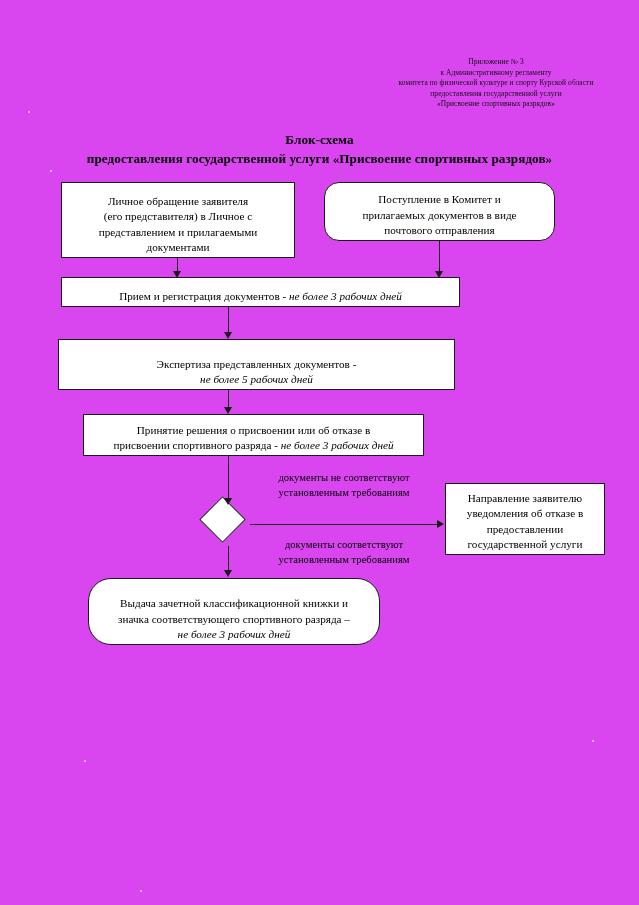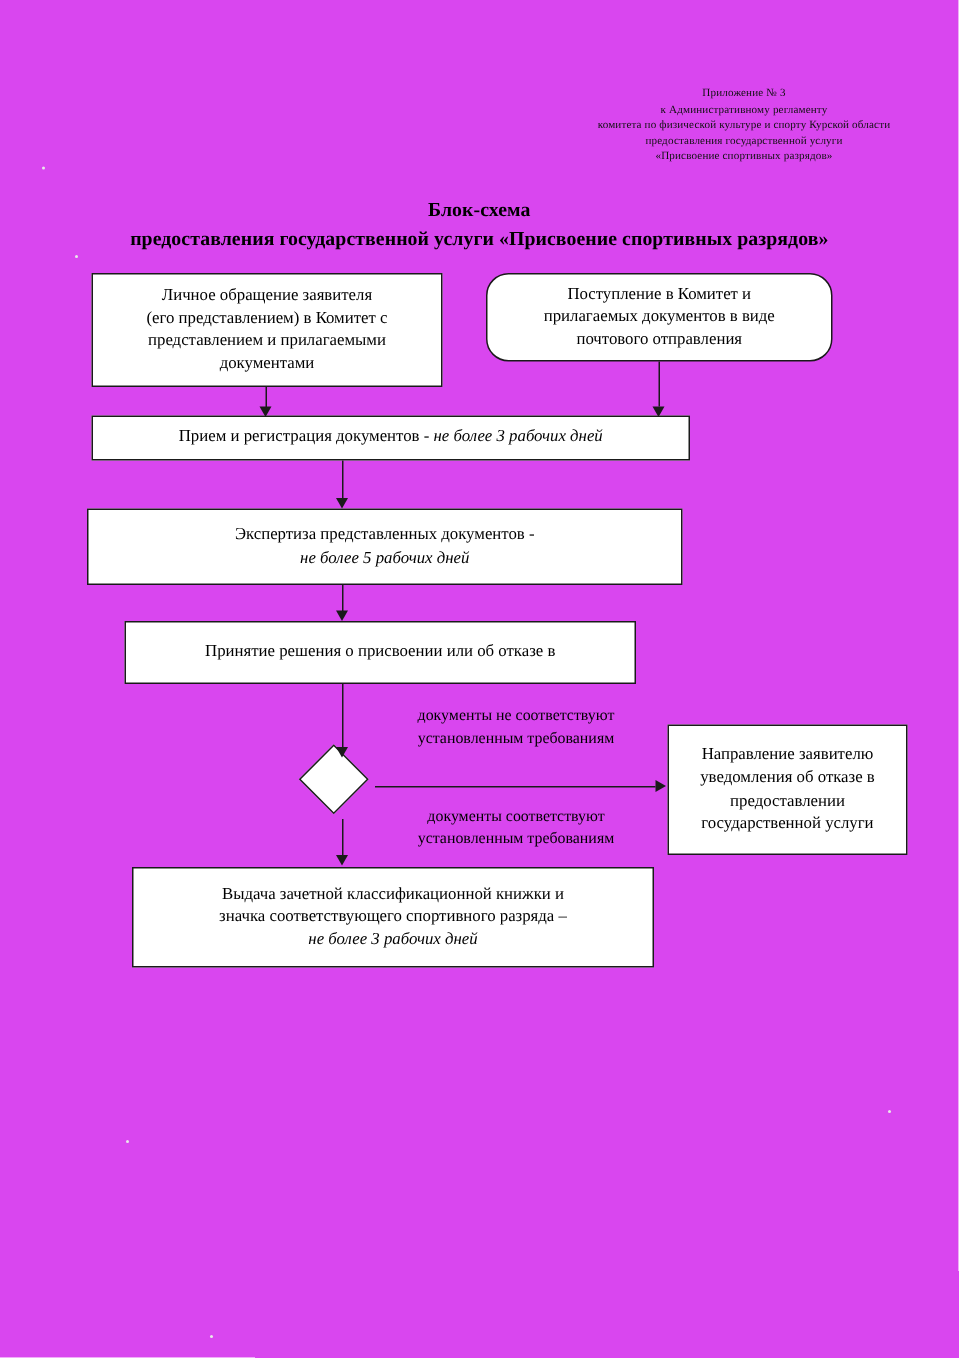--- a/index.html
+++ b/index.html
@@ -46,38 +46,38 @@
     letter-spacing: 0.05px;
   }
 
   
   .node {
     position: absolute;
     box-sizing: border-box;
     border: 1.1px solid #1a1a1a;
     background: #ffffff;
     display: flex;
-    align-items: center;
+    align-items: flex-end;
     justify-content: center;
     text-align: center;
     font-size: 11.2px;
     line-height: 15.2px;
     padding: 2px 5px;
   }
   .node .ln { display: block; white-space: nowrap; }
   .ital { font-style: italic; }
 
   
   #node-personal   { left: 61px;  top: 182px; width: 234px; height: 76px; }
   #node-mail       { left: 324px; top: 182px; width: 231px; height: 59px; border-radius: 15px; }
   #node-register   { left: 61px;  top: 277px; width: 399px; height: 30px; }
   #node-expertise  { left: 58px;  top: 339px; width: 397px; height: 51px; }
   #node-decision   { left: 83px;  top: 414px; width: 341px; height: 42px; }
-  #node-refusal    { left: 445px; top: 483px; width: 160px; height: 87px; }
-  #node-issue      { left: 88px;  top: 578px; width: 348px; height: 67px; }
+  #node-refusal    { left: 445px; top: 483px; width: 160px; height: 72px; }
+  #node-issue      { left: 88px;  top: 578px; width: 292px; height: 67px; border-radius: 23px; }
 
   
   .vline {
     position: absolute;
     width: 1.3px;
     background: #1a1a1a;
   }
   .hline {
     position: absolute;
     height: 1.3px;
@@ -159,21 +159,21 @@
   </div>
 
   <div class="doc-title">
     <div>Блок-схема</div>
     <div>предоставления государственной услуги «Присвоение спортивных разрядов»</div>
   </div>
 
   <div class="node" id="node-personal">
     <div>
       <span class="ln">Личное обращение заявителя</span>
-      <span class="ln">(его представлением) в Комитет с</span>
+      <span class="ln">(его представителя) в Личное с</span>
       <span class="ln">представлением и прилагаемыми</span>
       <span class="ln">документами</span>
     </div>
   </div>
 
   <div class="node" id="node-mail">
     <div>
       <span class="ln">Поступление в Комитет и</span>
       <span class="ln">прилагаемых документов в виде</span>
       <span class="ln">почтового отправления</span>
@@ -189,20 +189,21 @@
   <div class="node" id="node-expertise">
     <div>
       <span class="ln">Экспертиза представленных документов -</span>
       <span class="ln ital">не более 5 рабочих дней</span>
     </div>
   </div>
 
   <div class="node" id="node-decision">
     <div>
       <span class="ln">Принятие решения о присвоении или об отказе в</span>
+      <span class="ln"><span>присвоении спортивного разряда - </span><span class="ital">не более 3 рабочих дней</span></span>
     </div>
   </div>
 
   <div class="node" id="node-refusal">
     <div>
       <span class="ln">Направление заявителю</span>
       <span class="ln">уведомления об отказе в</span>
       <span class="ln">предоставлении</span>
       <span class="ln">государственной услуги</span>
     </div>

